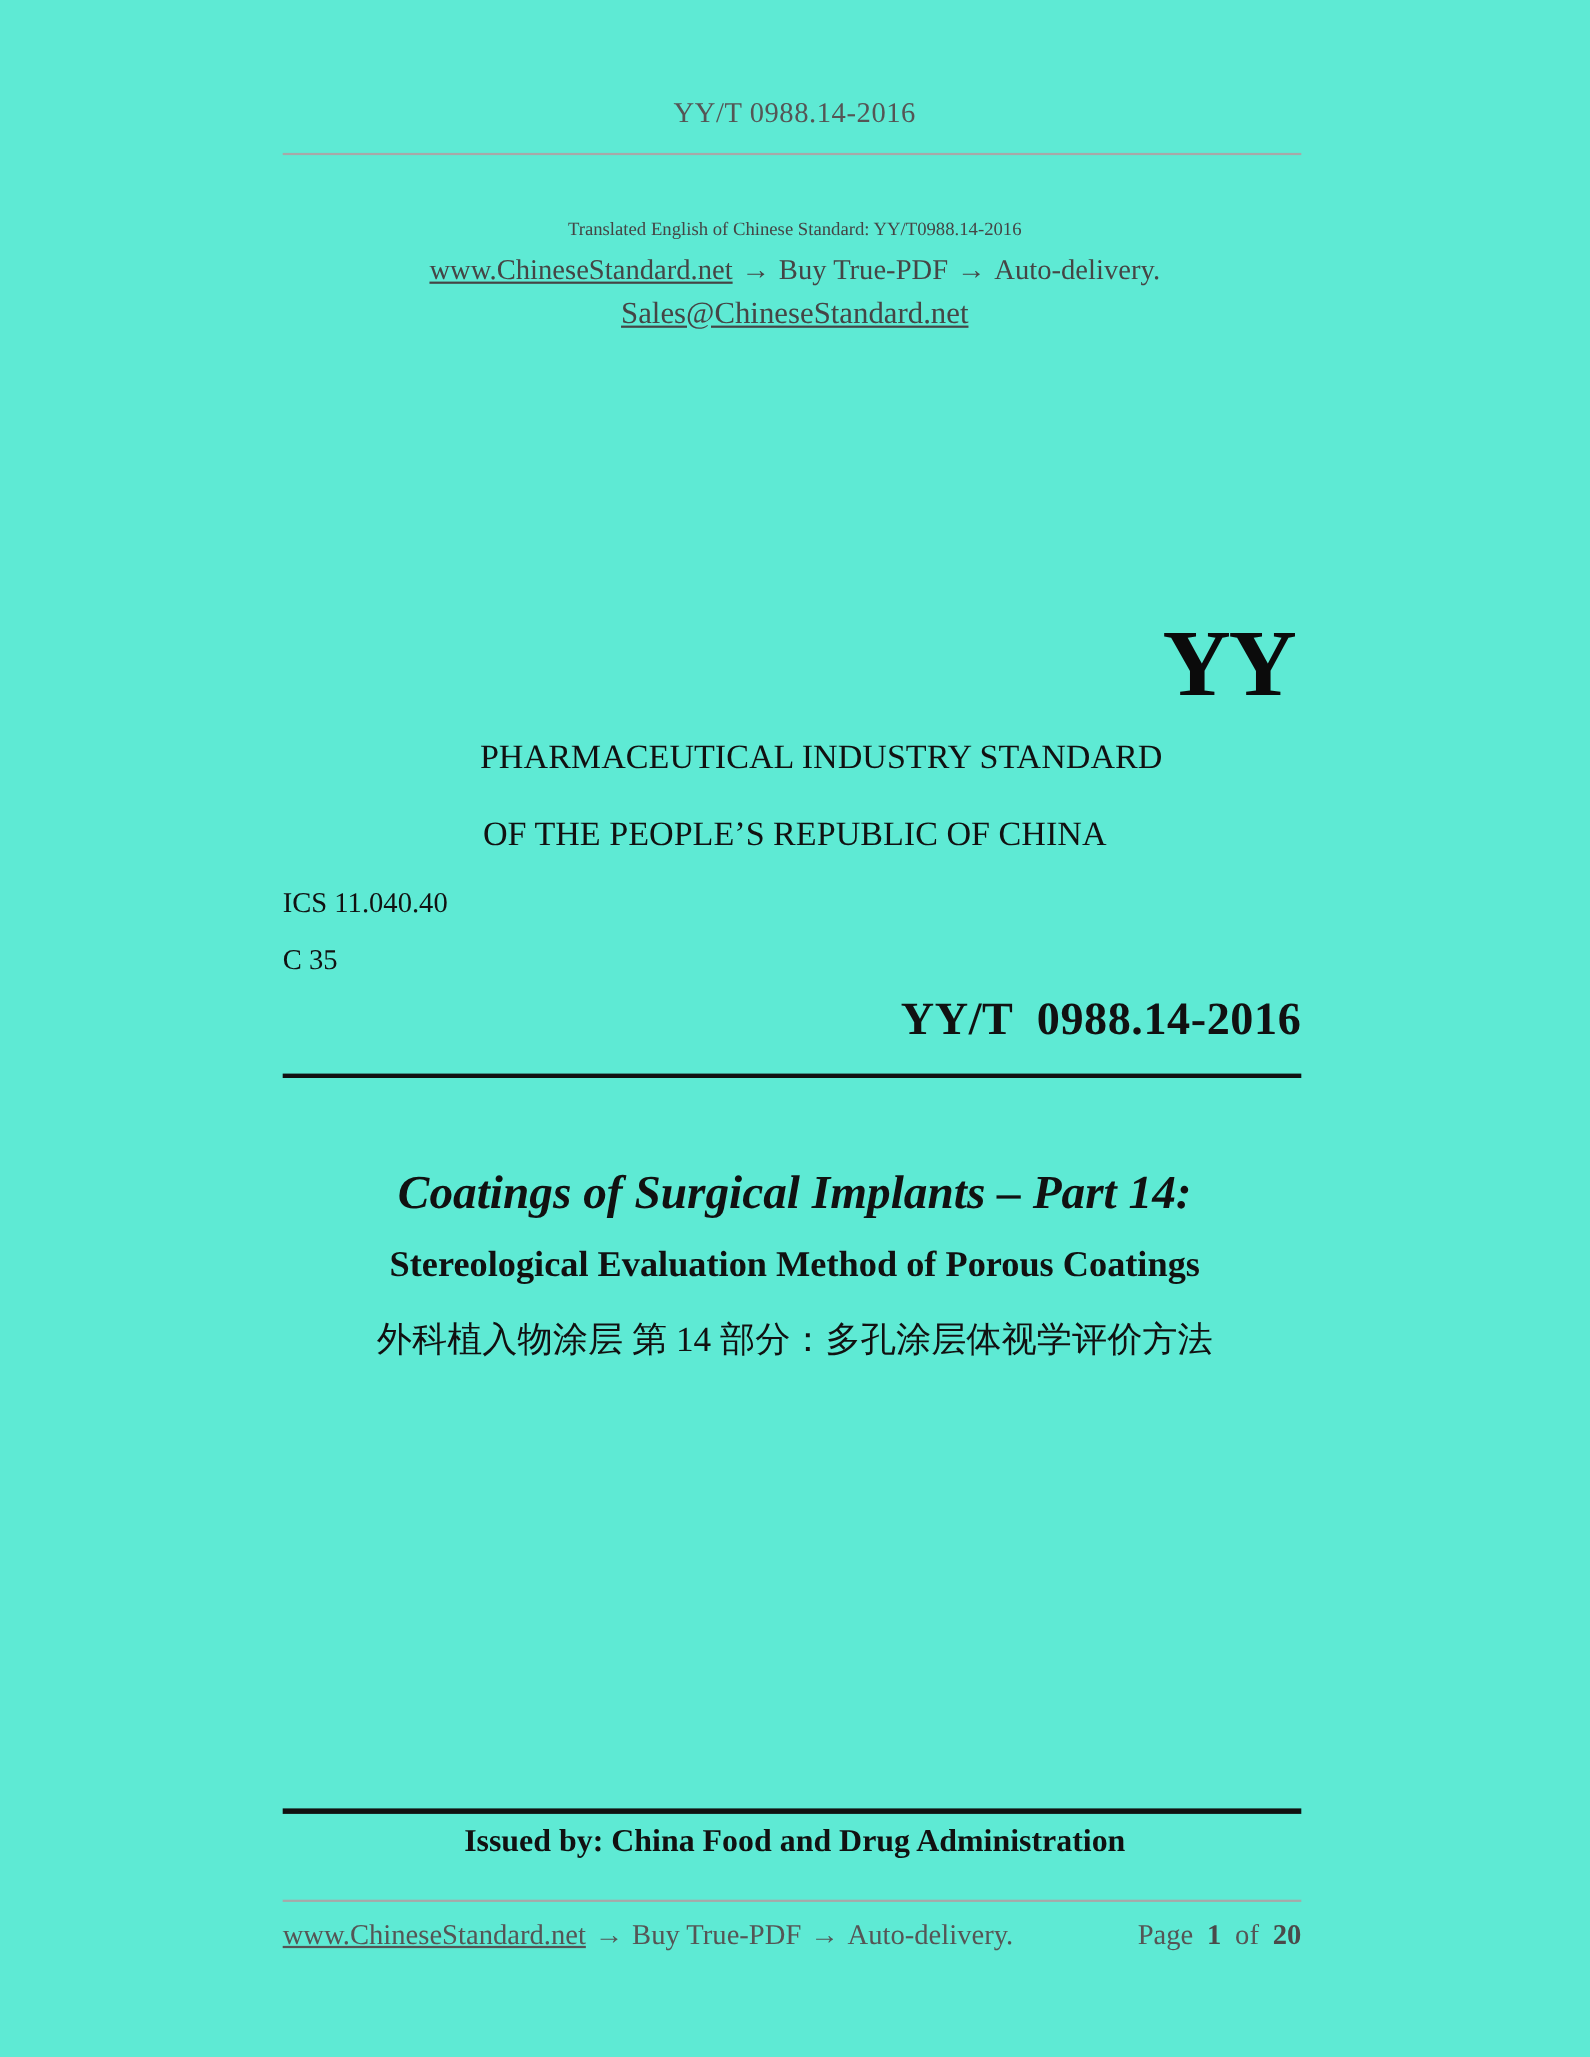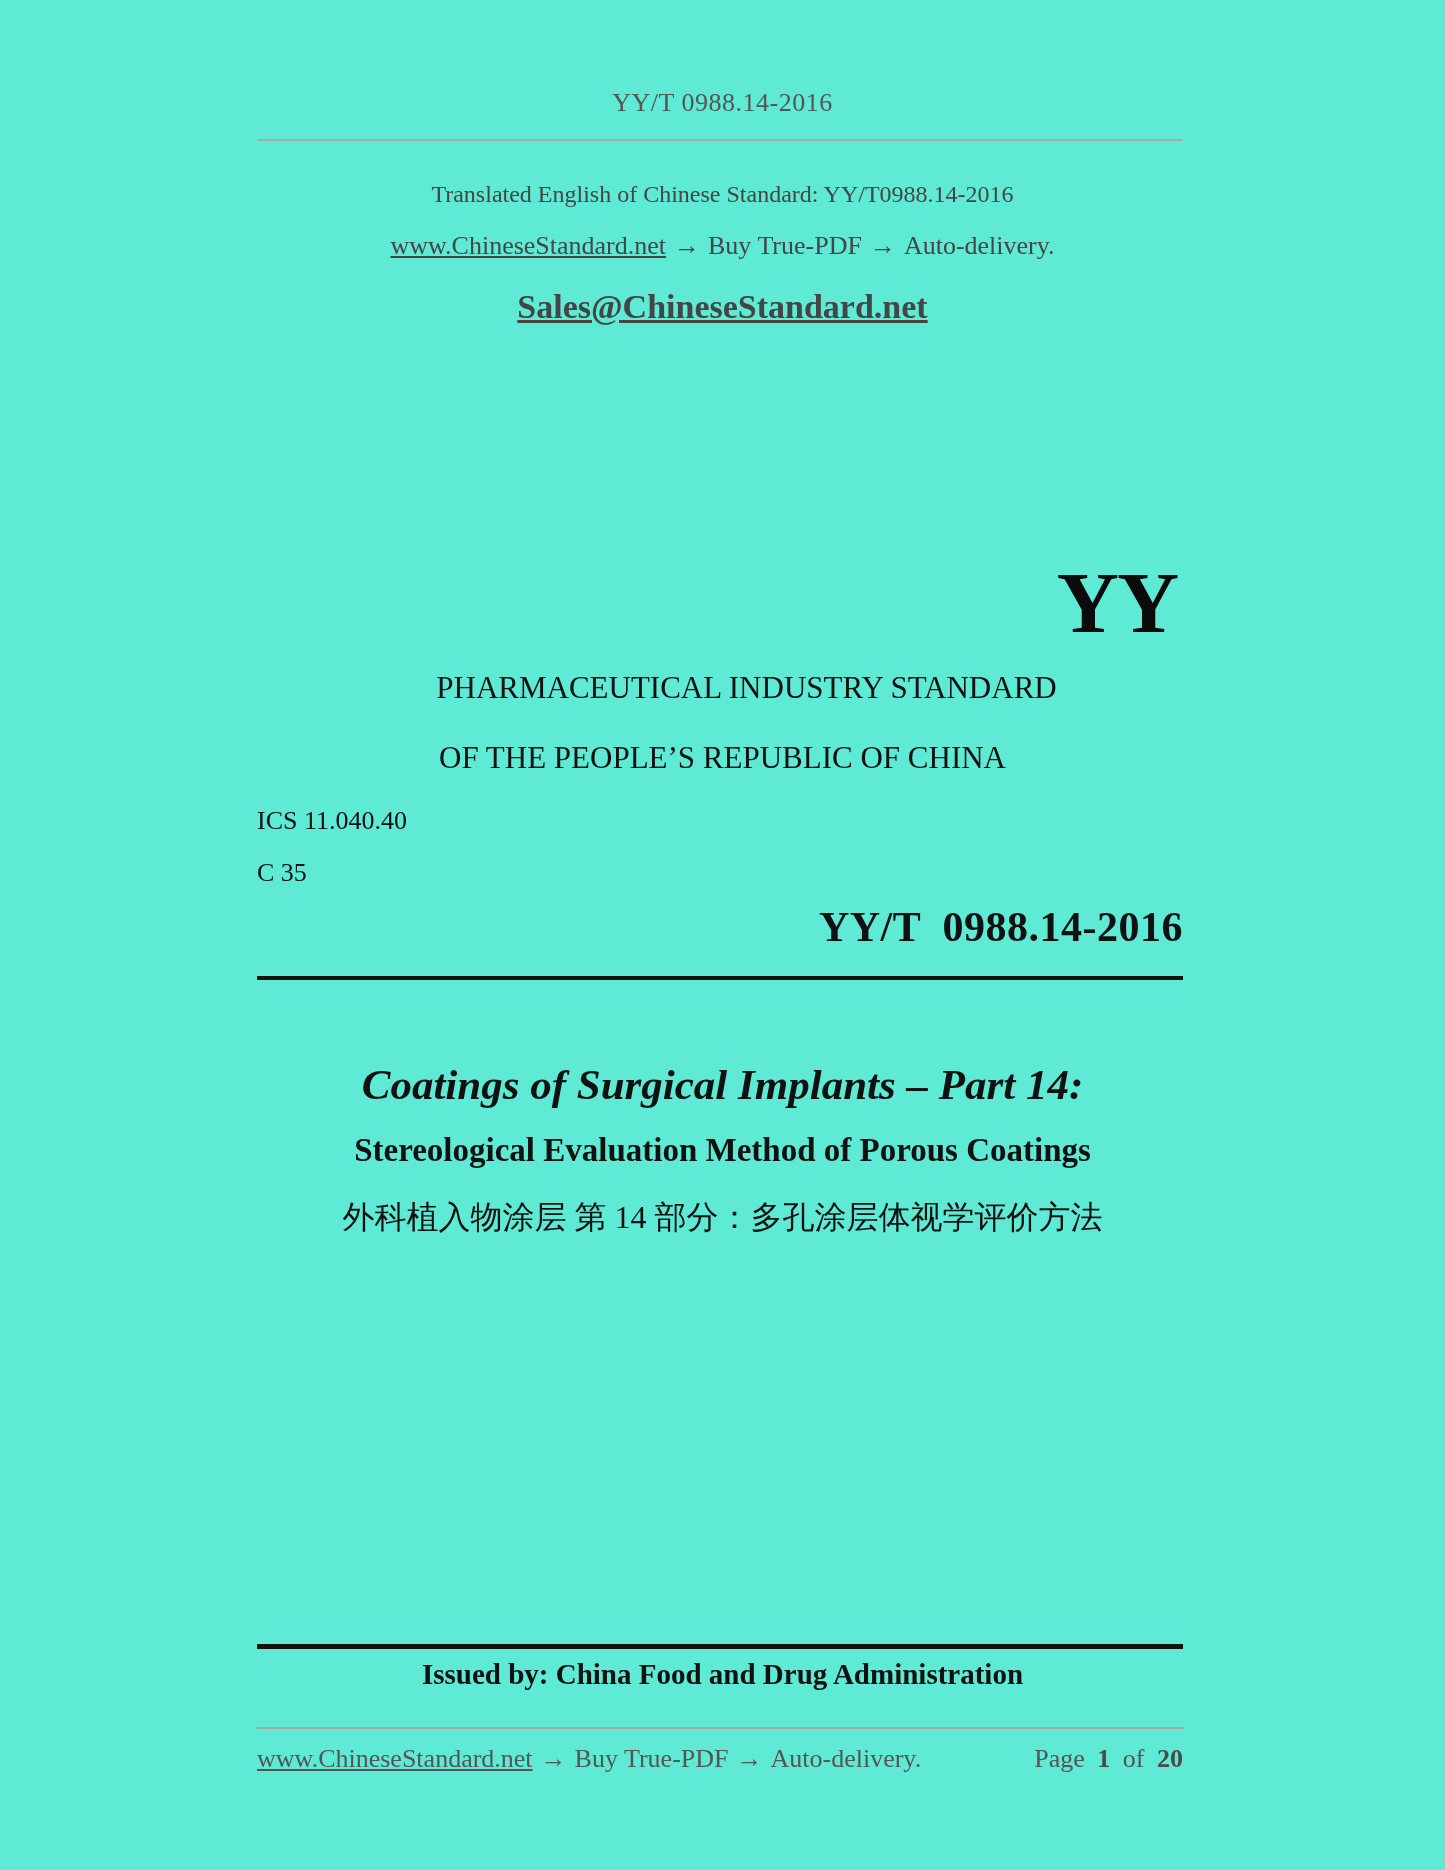--- a/index.html
+++ b/index.html
@@ -28,33 +28,32 @@
   }
   .rule {
     left: 257px;
     width: 926px;
   }
   .rule-gray { height: 2px; background: #a8a8a8; }
   .rule-black { height: 4px; background: #111111; }
   .rule-top { top: 139px; }
 
   .translated-line {
-    top: 181px;
-    font-size: 24px;
+    top: 199px;
+    font-size: 17px;
     color: #454545;
   }
   .purchase-line {
     top: 231px;
     font-size: 26px;
     color: #454545;
   }
   .sales-line {
-    top: 288px;
-    font-size: 34px;
-    font-weight: bold;
+    top: 270px;
+    font-size: 28px;
   }
   .link {
     color: #454545;
     text-decoration: underline;
     cursor: pointer;
     margin-top: 20px;
   }
   .arrow {
     display: inline-block;
     margin: 0 8px;

